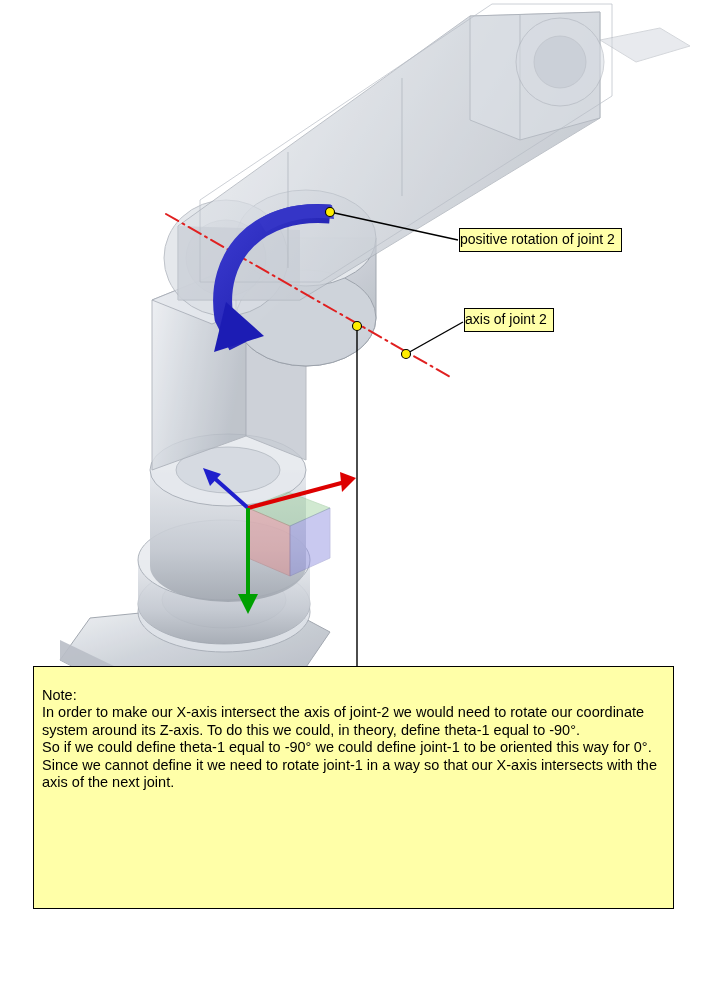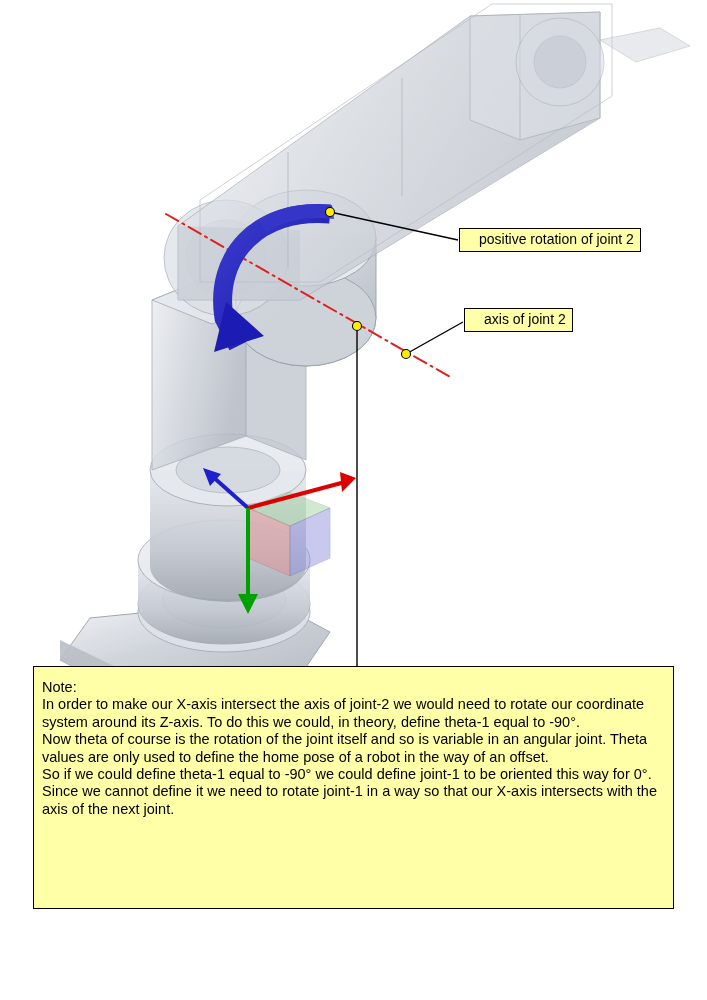--- a/index.html
+++ b/index.html
@@ -26,21 +26,21 @@
     left: 0; top: 0;
     width: 707px;
     height: 1000px;
   }
   .callout {
     position: absolute;
     background: #ffffa8;
     border: 1px solid #000000;
     font-size: 14px;
     color: #000000;
-    padding: 3px 6px 4px 19px;
+    padding: 3px 6px 4px 0;
     white-space: nowrap;
     line-height: 1.1;
   }
   #callout-rotation {
     left: 459px;
     top: 228px;
   }
   #callout-axis {
     left: 464px;
     top: 308px;
@@ -48,21 +48,21 @@
   }
   #note-box {
     position: absolute;
     left: 33px;
     top: 666px;
     width: 641px;
     height: 243px;
     background: #ffffa8;
     border: 1px solid #000000;
     box-sizing: border-box;
-    padding: 12px 7px 4px 8px;
+    padding: 20px 7px 4px 8px;
     font-size: 14.5px;
     line-height: 1.2;
     color: #000000;
   }
   #note-box .note-title {
     display: block;
   }
   #note-box p {
     margin: 0;
   }
@@ -180,17 +180,16 @@
     </g>
   </svg>
 
   <div class="callout" id="callout-rotation">positive rotation of joint 2</div>
 
   <div class="callout" id="callout-axis">axis of joint 2</div>
 
   <div id="note-box">
     <p class="note-title">Note:</p>
     <p>In order to make our X-axis intersect the axis of joint-2 we would need to rotate our coordinate system around its Z-axis. To do this we could, in theory,  define theta-1 equal to -90°.</p>
-    <p>Now theta of course is the rotation of the joint itself and so is variable in an angular joint. Theta values are only used to define the home pose of a robot in the way of an offset.</p>
     <p>So if we could define theta-1 equal to -90° we could define joint-1  to be oriented this way for 0°.  Since we cannot define it we need to rotate joint-1 in a way so that our X-axis intersects with the axis of the next joint.</p>
   </div>
 
 </div>
 
 </body></html>

